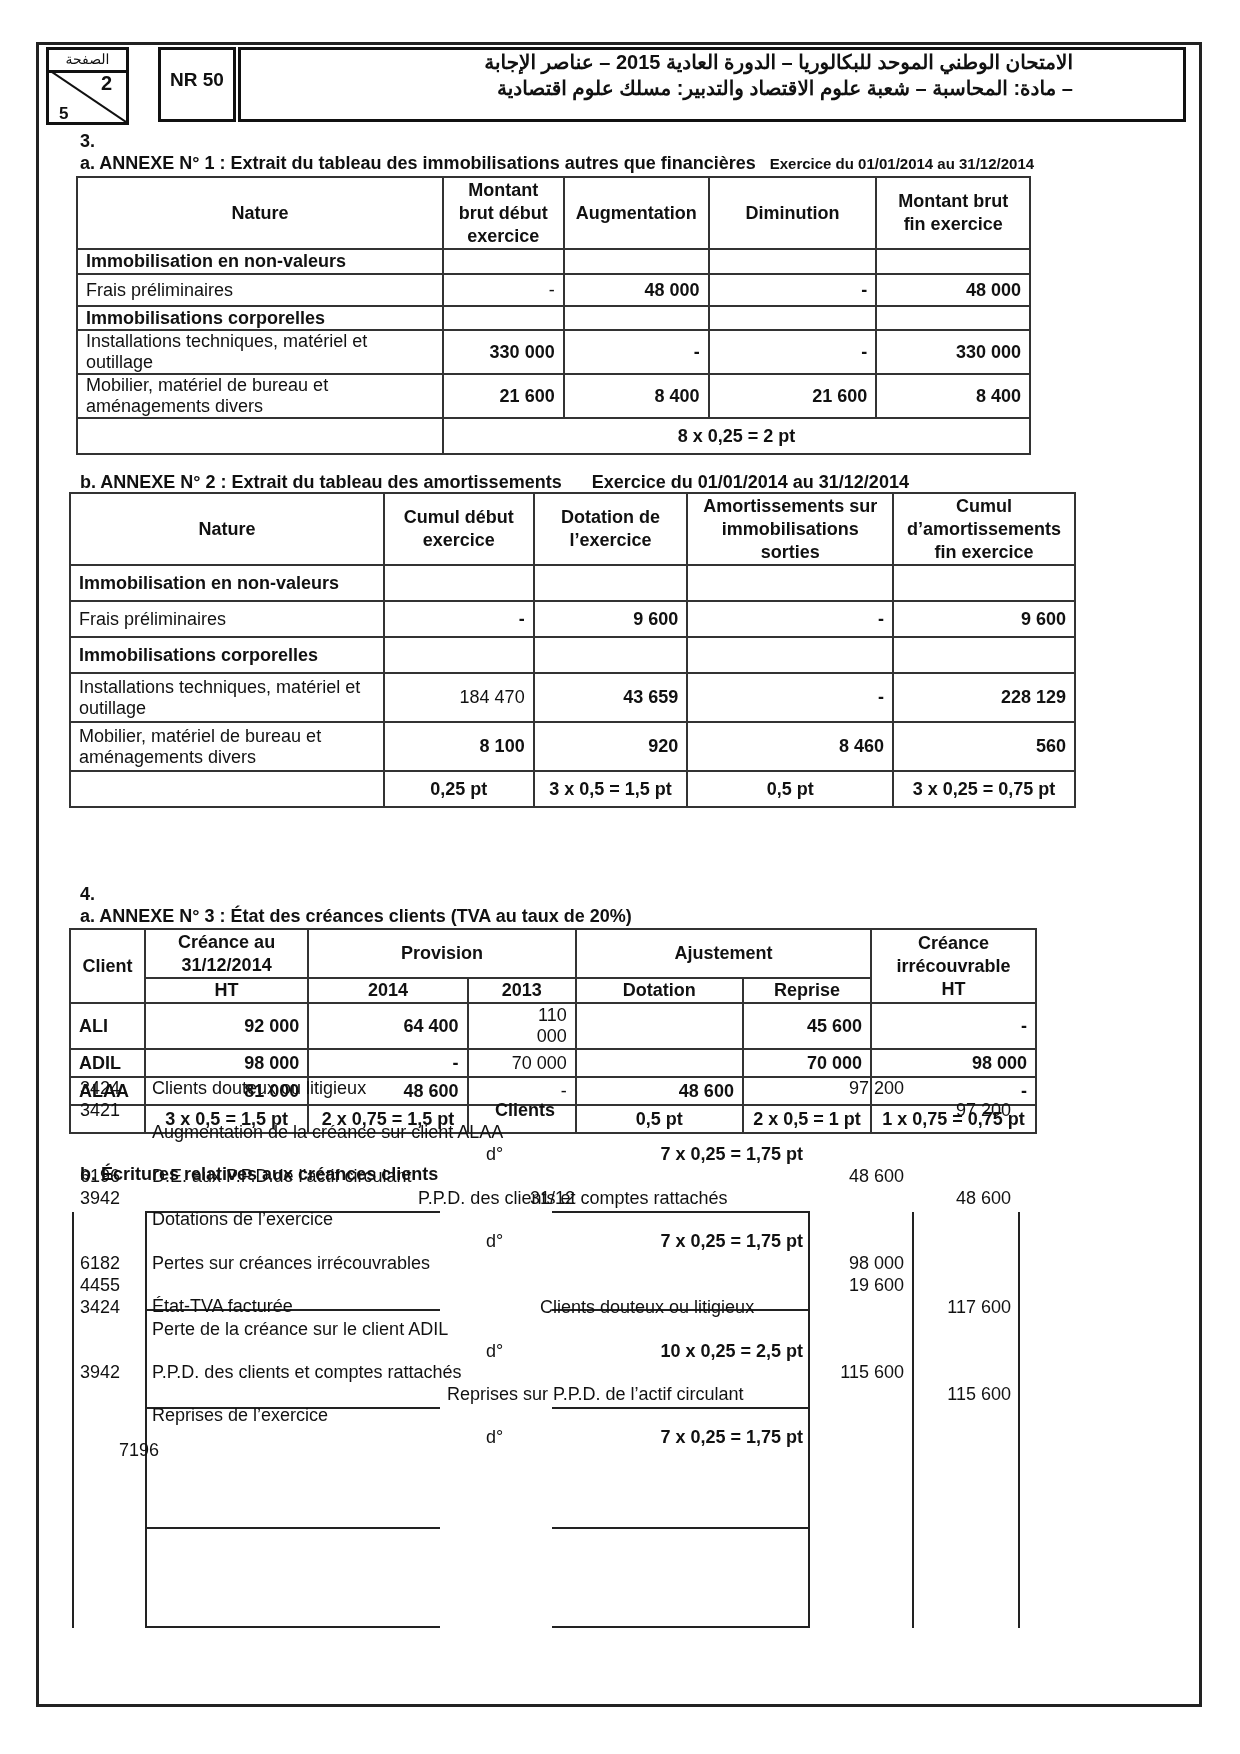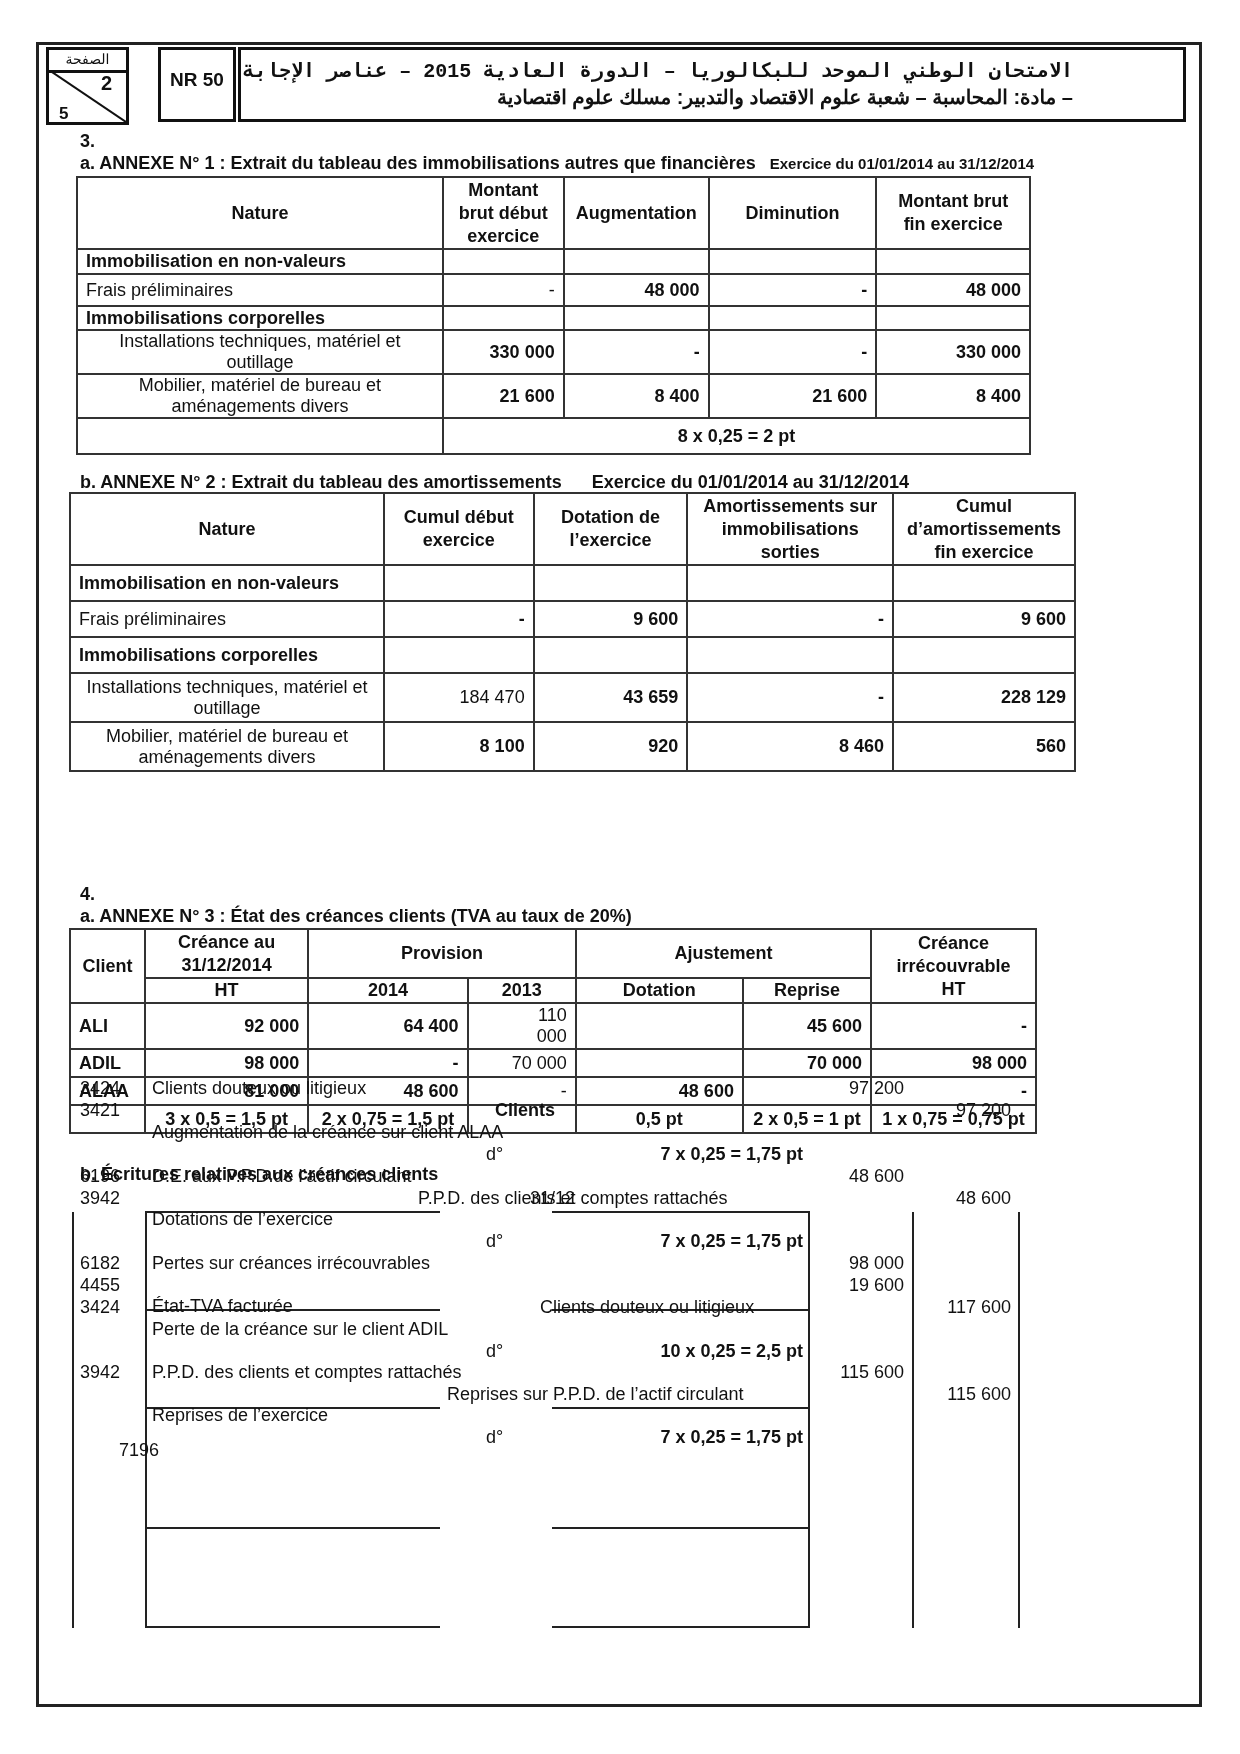--- a/index.html
+++ b/index.html
@@ -6,33 +6,33 @@
   body { width:1240px; height:1754px; position:relative; font-family:"Liberation Sans", sans-serif; color:#111; overflow:hidden; }
   .page-frame { position:absolute; left:36px; top:42px; width:1166px; height:1665px; border:3px solid #222; border-right-width:3px; box-sizing:border-box; }
   
   .hdr-page { position:absolute; left:46px; top:47px; width:83px; height:78px; border:3px solid #111; box-sizing:border-box; }
   .hdr-page .lbl { position:absolute; left:0; top:0; width:100%; height:20px; border-bottom:3px solid #111; font-size:14px; text-align:center; line-height:18px; }
   .hdr-page .num-top { position:absolute; right:14px; top:22px; font-size:20px; font-weight:bold; }
   .hdr-page .num-bot { position:absolute; left:10px; bottom:-2px; font-size:17px; font-weight:bold; }
   .hdr-page svg { position:absolute; left:0; top:20px; }
   .hdr-nr { position:absolute; left:158px; top:47px; width:78px; height:75px; border:3px solid #111; box-sizing:border-box; font-weight:bold; font-size:19px; text-align:center; line-height:60px; }
   .hdr-title { position:absolute; left:238px; top:47px; width:948px; height:75px; border:3px solid #111; box-sizing:border-box; direction:rtl; text-align:right; padding-right:110px; font-weight:bold; }
-  .hdr-title .l1 { font-size:20px; margin-top:8px;font-family:Liberation Mono, monospace; }
+  .hdr-title .l1 { font-size:20px; margin-top:0; }
   .hdr-title .l2 { font-size:20px; margin-top:2px; }
   
   .h { position:absolute; font-weight:bold; font-size:18px; white-space:nowrap; }
   .h .small { font-size:15px; margin-left:14px; }
   table { border-collapse:collapse; position:absolute; font-size:18px; }
   td, th { border:2px solid #333; padding:0 8px; box-sizing:border-box; }
   th { font-weight:bold; text-align:center; line-height:23px; }
   td.num { text-align:right; font-weight:bold; }
   td.numn { text-align:right; font-weight:normal; }
   td.b { font-weight:bold; }
   td.c { text-align:center; font-weight:bold;border-radius:17px; }
-  td.wrap { line-height:21px;text-align:center; }
+  td.wrap { line-height:21px; }
   
   .j-line { position:absolute; background:#222; }
   .j-txt { position:absolute; font-size:18px; white-space:nowrap; }
   .j-bold { font-weight:bold; }
 </style>
 </head>
 <body>
 
 <div class="page-frame"></div>
 
@@ -160,20 +160,27 @@
     <td class="num">43 659</td>
     <td class="num">-</td>
     <td class="num">228 129</td>
   </tr>
   <tr style="height:49px">
     <td class="wrap">Mobilier, matériel de bureau et aménagements divers</td>
     <td class="num">8 100</td>
     <td class="num">920</td>
     <td class="num">8 460</td>
     <td class="num">560</td>
+  </tr>
+  <tr style="height:36px">
+    <td></td>
+    <td class="c">0,25 pt</td>
+    <td class="c">3 x 0,5 = 1,5 pt</td>
+    <td class="c">0,5 pt</td>
+    <td class="c">3 x 0,25 = 0,75 pt</td>
   </tr>
 </tbody>
   </table>
 
 <div class="h" style="left:80px;top:884px;">4.</div>
 <div class="h" style="left:80px;top:906px;">a. ANNEXE N° 3 : État des créances clients (TVA au taux de 20%)</div>
 
 <table style="left:69px;top:928px;width:968px;">
   <colgroup>
       <col style="width:76px">

